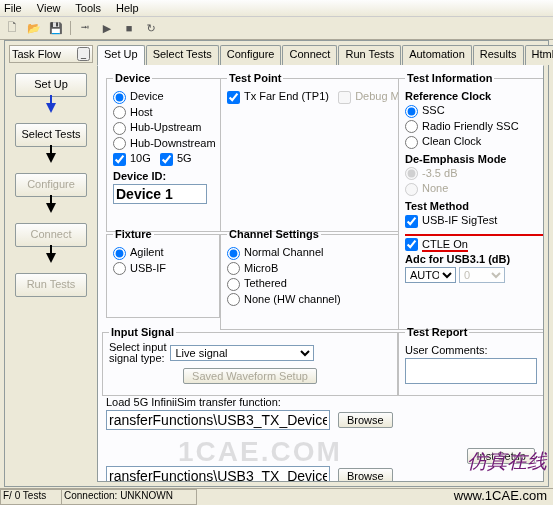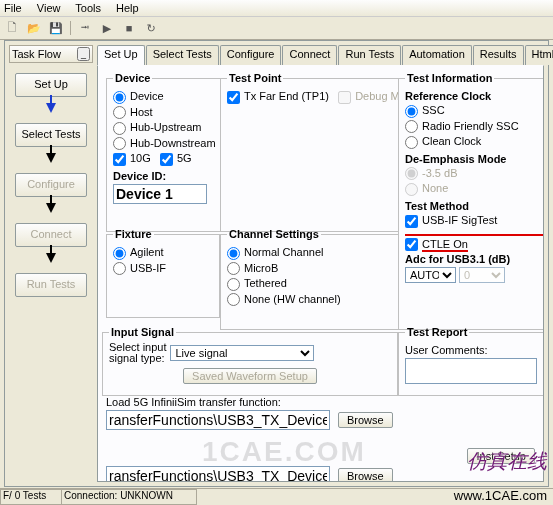--- a/index.html
+++ b/index.html
@@ -141,21 +141,20 @@
     background:#fff;
   }
   .watermark1 {
     position:absolute;
     font-size:28px;
     color:rgba(0,0,0,0.12);
     font-weight:bold;
     pointer-events:none;
     font-family:Arial,sans-serif;
     letter-spacing:2px;
-    margin-left:24px;
   }
   .overlay-red {
     position:absolute;
     right:6px; bottom:30px;
     color:#701a75;
     font-family:"Microsoft YaHei",Arial,sans-serif;
     font-size:20px;
     font-style:italic;
     pointer-events:none;
     text-shadow:0 0 2px #fff;

